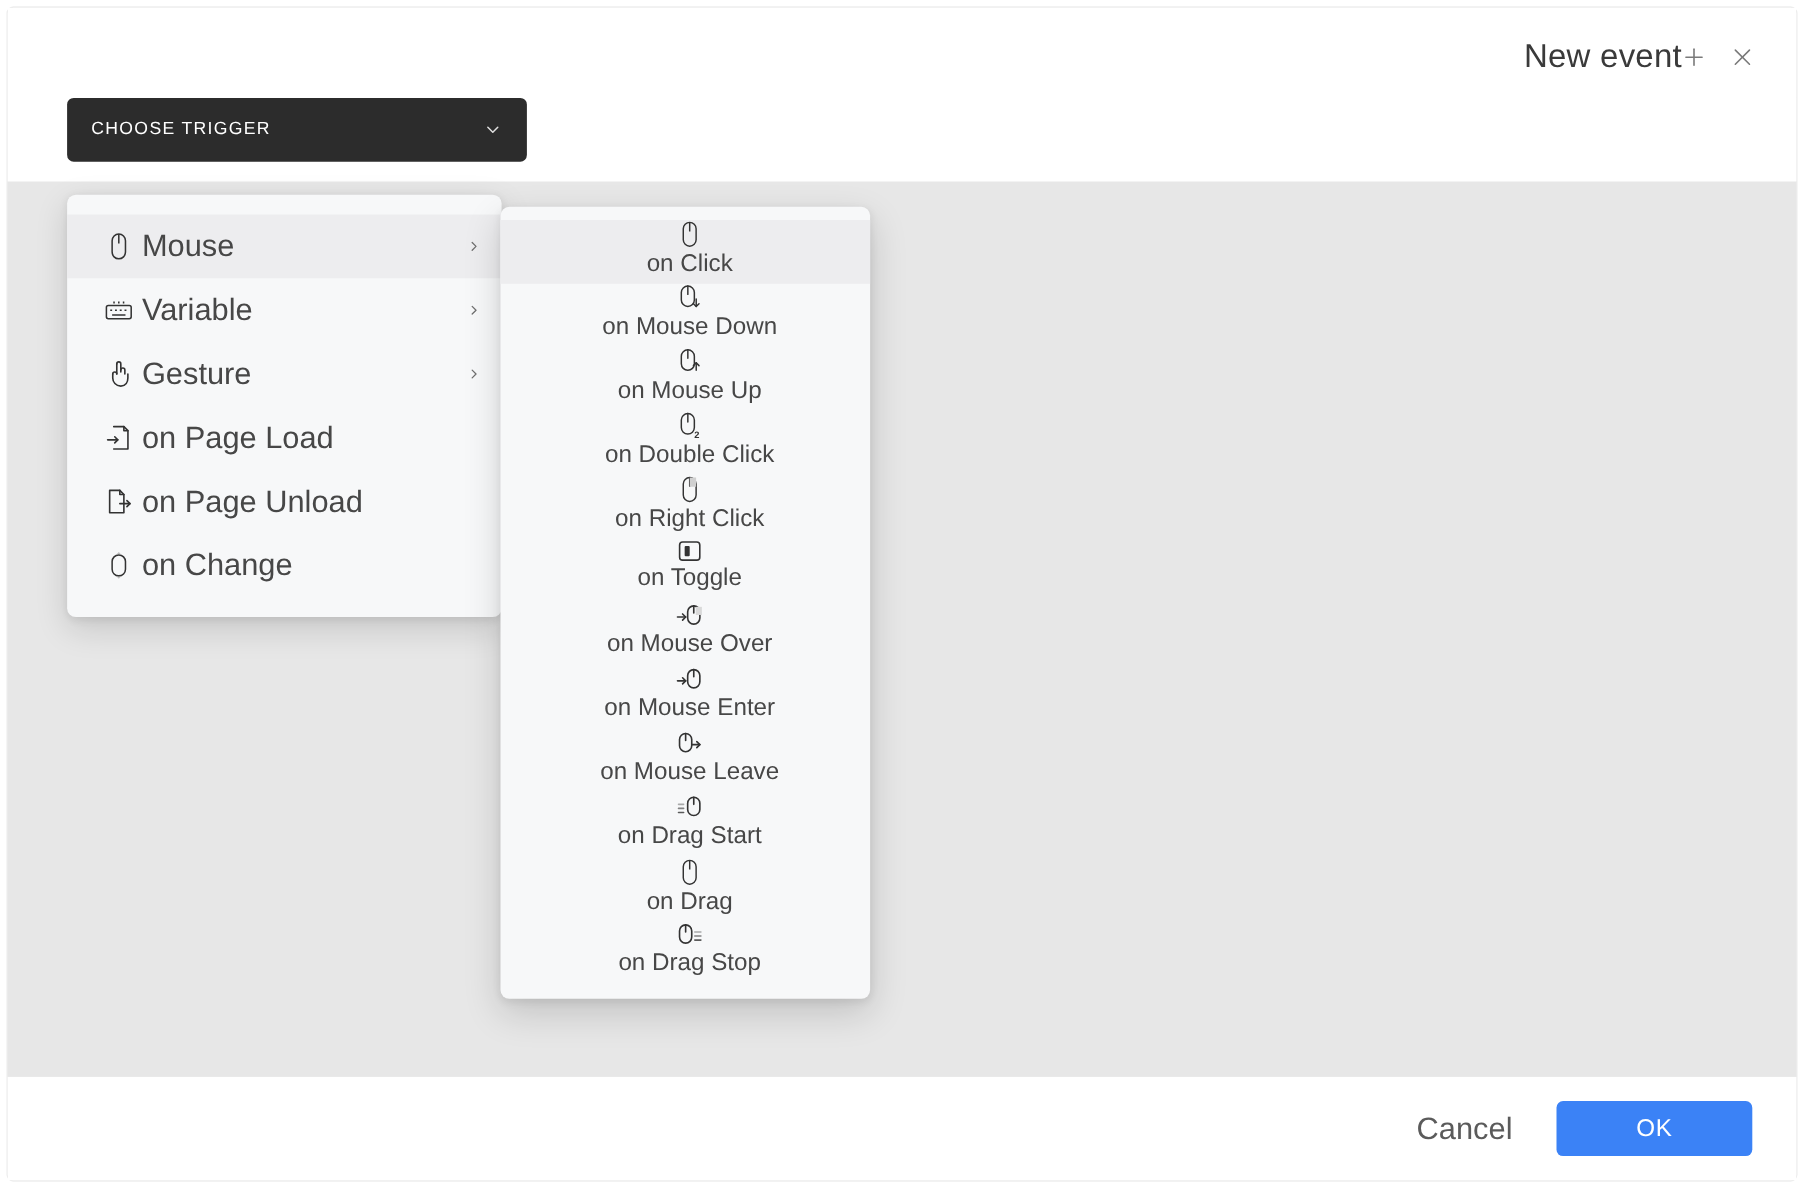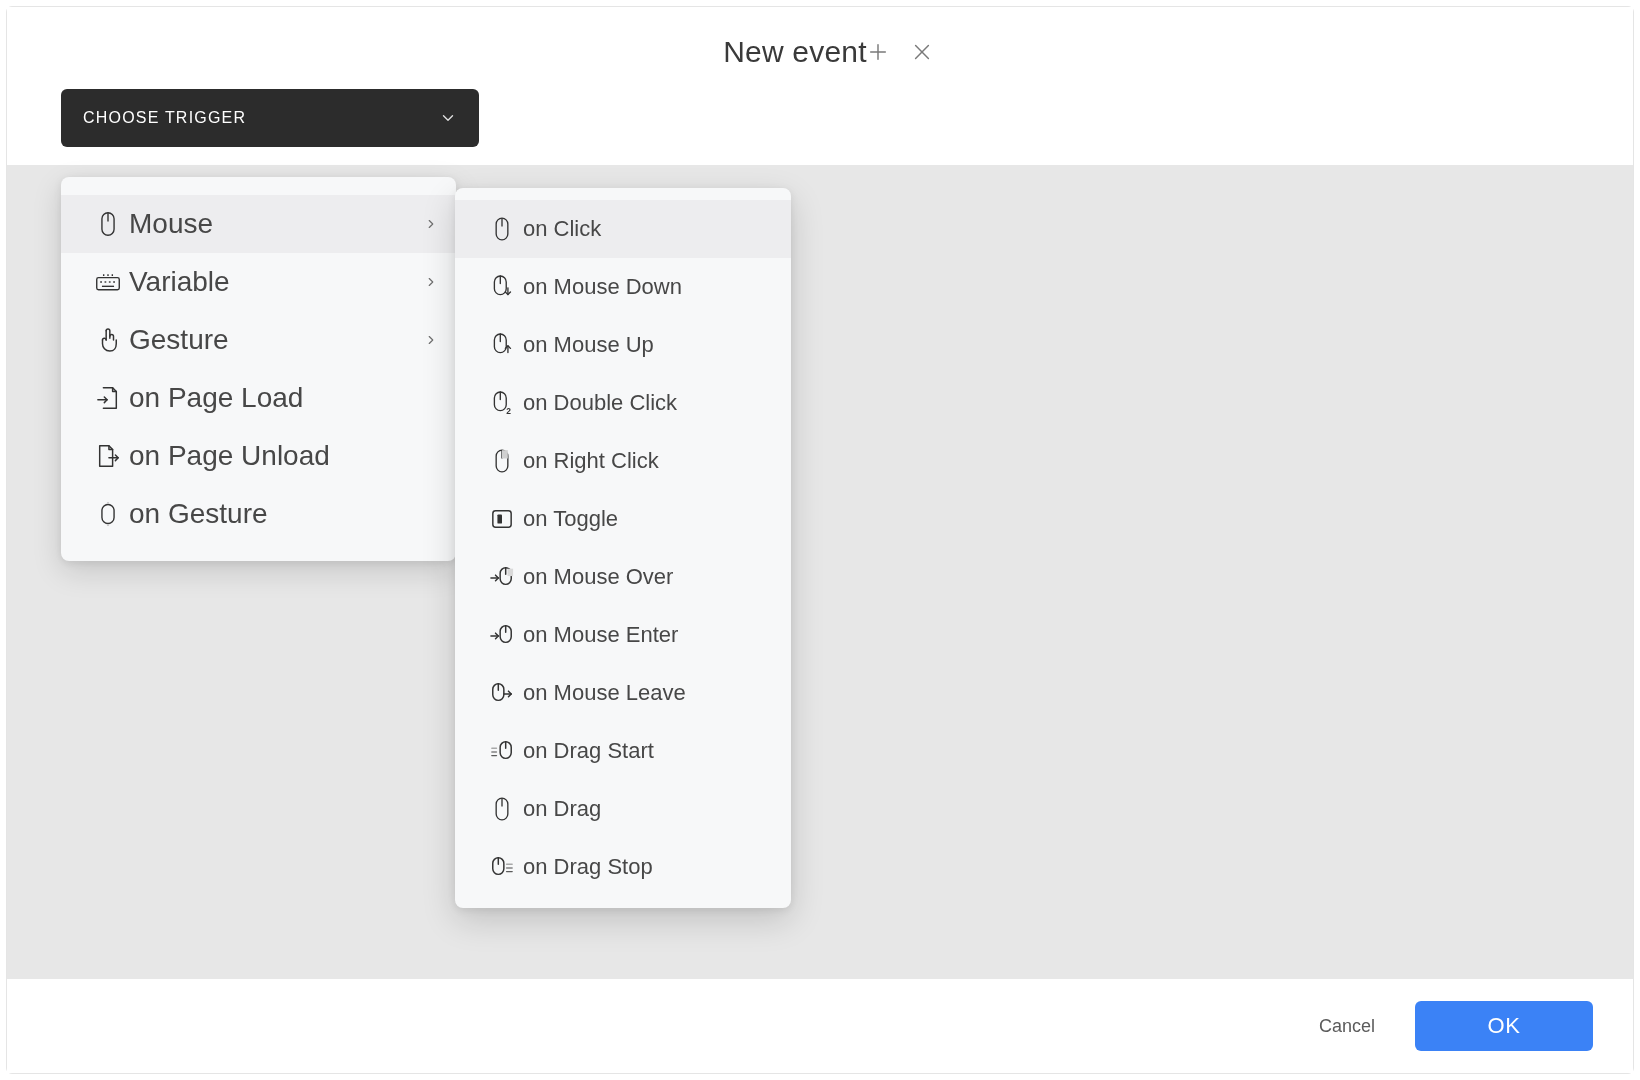--- a/index.html
+++ b/index.html
@@ -17,21 +17,21 @@
     top: 6px; left: 6px; right: 6px; bottom: 6px;
     border: 1px solid #e5e5e5;
     border-radius: 6px;
     background: #ffffff;
     display: flex;
     flex-direction: column;
   }
   .header {
     display: flex;
     align-items: center;
-    justify-content: center;
+    justify-content: flex-end;
     padding: 28px 38px 20px 54px;
     background: #fff;
   }
   .title {
     font-size: 30px;
     font-weight: 500;
     color: #3a3a3a;
     letter-spacing: 0.2px;
   }
   .header-icons { display: flex; gap: 22px; color: #6f6f6f; }
@@ -102,37 +102,38 @@
     z-index: 21;
   }
   .sub-item {
     display: flex;
     align-items: center;
     height: 58px;
     padding: 0 18px 0 26px;
     color: #474747;
     font-size: 22px;
     cursor: pointer;
+    flex-direction: column;
   }
   .sub-item .mi-icon { width: 42px; display:inline-flex; justify-content:center; align-items:center; color:#3b3b3b; }
   .sub-item:hover, .sub-item.highlight { background: #ededef; }
 
   .footer {
     display: flex;
     align-items: center;
     justify-content: flex-end;
     gap: 40px;
     background: #ffffff;
     padding: 22px 40px;
   }
   .btn-cancel {
     background: transparent;
     border: none;
     color: #5b5b5b;
-    font-size: 18px;
+    font-size: 28px;
     cursor: pointer;
     text-align: right;
   }
   .btn-ok {
     background: #3b82f6;
     color: #ffffff;
     border: none;
     border-radius: 6px;
     width: 178px;
     height: 50px;
@@ -259,21 +260,21 @@
 
 
     <div class="menu-item">
       <span class="mi-icon">
         <svg width="22" height="26" viewBox="0 0 24 30" fill="none" stroke="#333" stroke-width="1.6" stroke-linecap="round" stroke-linejoin="round">
             <rect x="5" y="4" width="14" height="22" rx="7"></rect>
             <path d="M12 1 l-2 2 h4 z" fill="#bdbdbd" stroke="none"></path>
             <path d="M12 29 l-2 -2 h4 z" fill="#bdbdbd" stroke="none"></path>
           </svg>
       </span>
-      <span class="mi-label">on Gesture</span>
+      <span class="mi-label">on Change</span>
     </div>
 
 
   </div>
 
   <div class="submenu">
 
     <div class="sub-item highlight">
       <span class="mi-icon">
         <svg width="20" height="26" viewBox="0 0 24 30" fill="none" stroke="#333" stroke-width="1.6">

